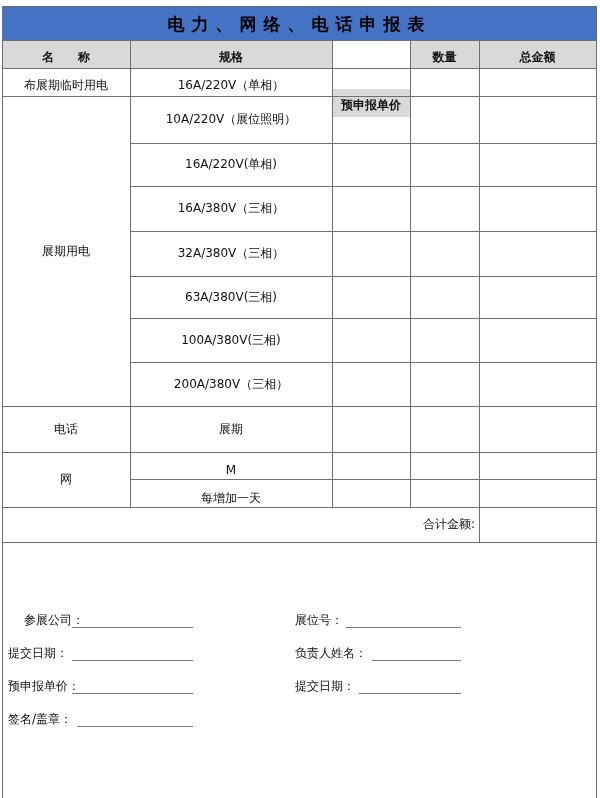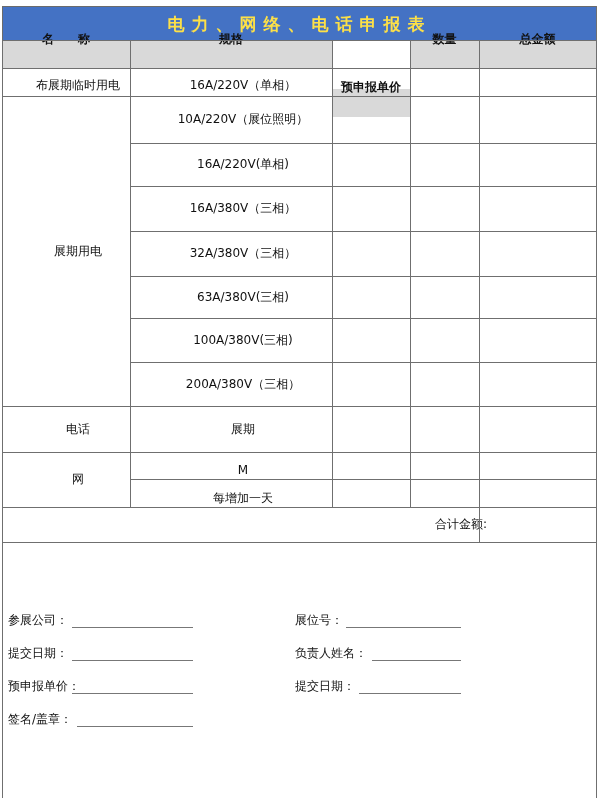--- a/index.html
+++ b/index.html
@@ -1,20 +1,20 @@
 <!DOCTYPE html>
 <html><head>
 <meta charset="utf-8">
 <style>
   html,body{margin:0;padding:0;background:#fff;}
   body{width:600px;height:798px;position:relative;overflow:hidden;font-family:"DejaVu Sans","Liberation Sans",sans-serif;color:#111;}
   .abs{position:absolute;box-sizing:border-box;}
-  .title{left:2px;top:6px;width:595px;height:35px;background:#4472c4;border:1px solid #6b6b6b;border-bottom:none;color:#fde047;font-weight:bold;font-size:17px;letter-spacing:7px;display:flex;align-items:center;justify-content:center;}
-  .hdr{top:41px;height:28px;background:#d9d9d9;font-weight:bold;font-size:12px;display:flex;align-items:flex-end;justify-content:center;padding-bottom:21px;}
-  .cell{font-size:12px;display:flex;align-items:center;justify-content:center;white-space:nowrap;margin-left:12px;}
+  .title{left:2px;top:6px;width:595px;height:35px;background:#4472c4;border:1px solid #6b6b6b;border-bottom:none;color:#000000;font-weight:bold;font-size:17px;letter-spacing:7px;display:flex;align-items:center;justify-content:center;}
+  .hdr{top:41px;height:28px;background:#d9d9d9;font-weight:bold;font-size:12px;display:flex;align-items:flex-end;justify-content:center;padding-bottom:3px;}
+  .cell{font-size:12px;display:flex;align-items:center;justify-content:center;white-space:nowrap;}
   .bot{align-items:flex-end;padding-bottom:2px;}
   .hl{position:absolute;height:1px;background:#6f6f6f;}
   .vl{position:absolute;width:1px;background:#6f6f6f;}
   .lbl{position:absolute;font-size:12px;white-space:nowrap;}
   .uline{position:absolute;height:1px;background:#777;}
 </style>
 </head>
 <body>
 
 <div class="abs title">电力、网络、电话申报表</div>
@@ -62,21 +62,21 @@
 <div class="hl" style="left:2px;top:507px;width:595px;"></div>
 <div class="hl" style="left:2px;top:542px;width:595px;"></div>
 
 <div class="vl" style="left:2px;top:40px;height:758px;"></div>
 <div class="vl" style="left:130px;top:40px;height:467px;"></div>
 <div class="vl" style="left:332px;top:40px;height:467px;"></div>
 <div class="vl" style="left:410px;top:40px;height:467px;"></div>
 <div class="vl" style="left:479px;top:40px;height:502px;"></div>
 <div class="vl" style="left:596px;top:6px;height:792px;"></div>
 
-<div class="lbl" style="left:8px;top:612px;">参展公司：</div>
+<div class="lbl" style="left:24px;top:612px;">参展公司：</div>
 <div class="uline" style="left:72px;top:627px;width:121px;"></div>
 <div class="lbl" style="left:295px;top:612px;">展位号：</div>
 <div class="uline" style="left:346px;top:627px;width:115px;"></div>
 
 <div class="lbl" style="left:8px;top:645px;">提交日期：</div>
 <div class="uline" style="left:72px;top:660px;width:121px;"></div>
 <div class="lbl" style="left:295px;top:645px;">负责人姓名：</div>
 <div class="uline" style="left:372px;top:660px;width:89px;"></div>
 
 <div class="lbl" style="left:8px;top:678px;">预申报单价：</div>

